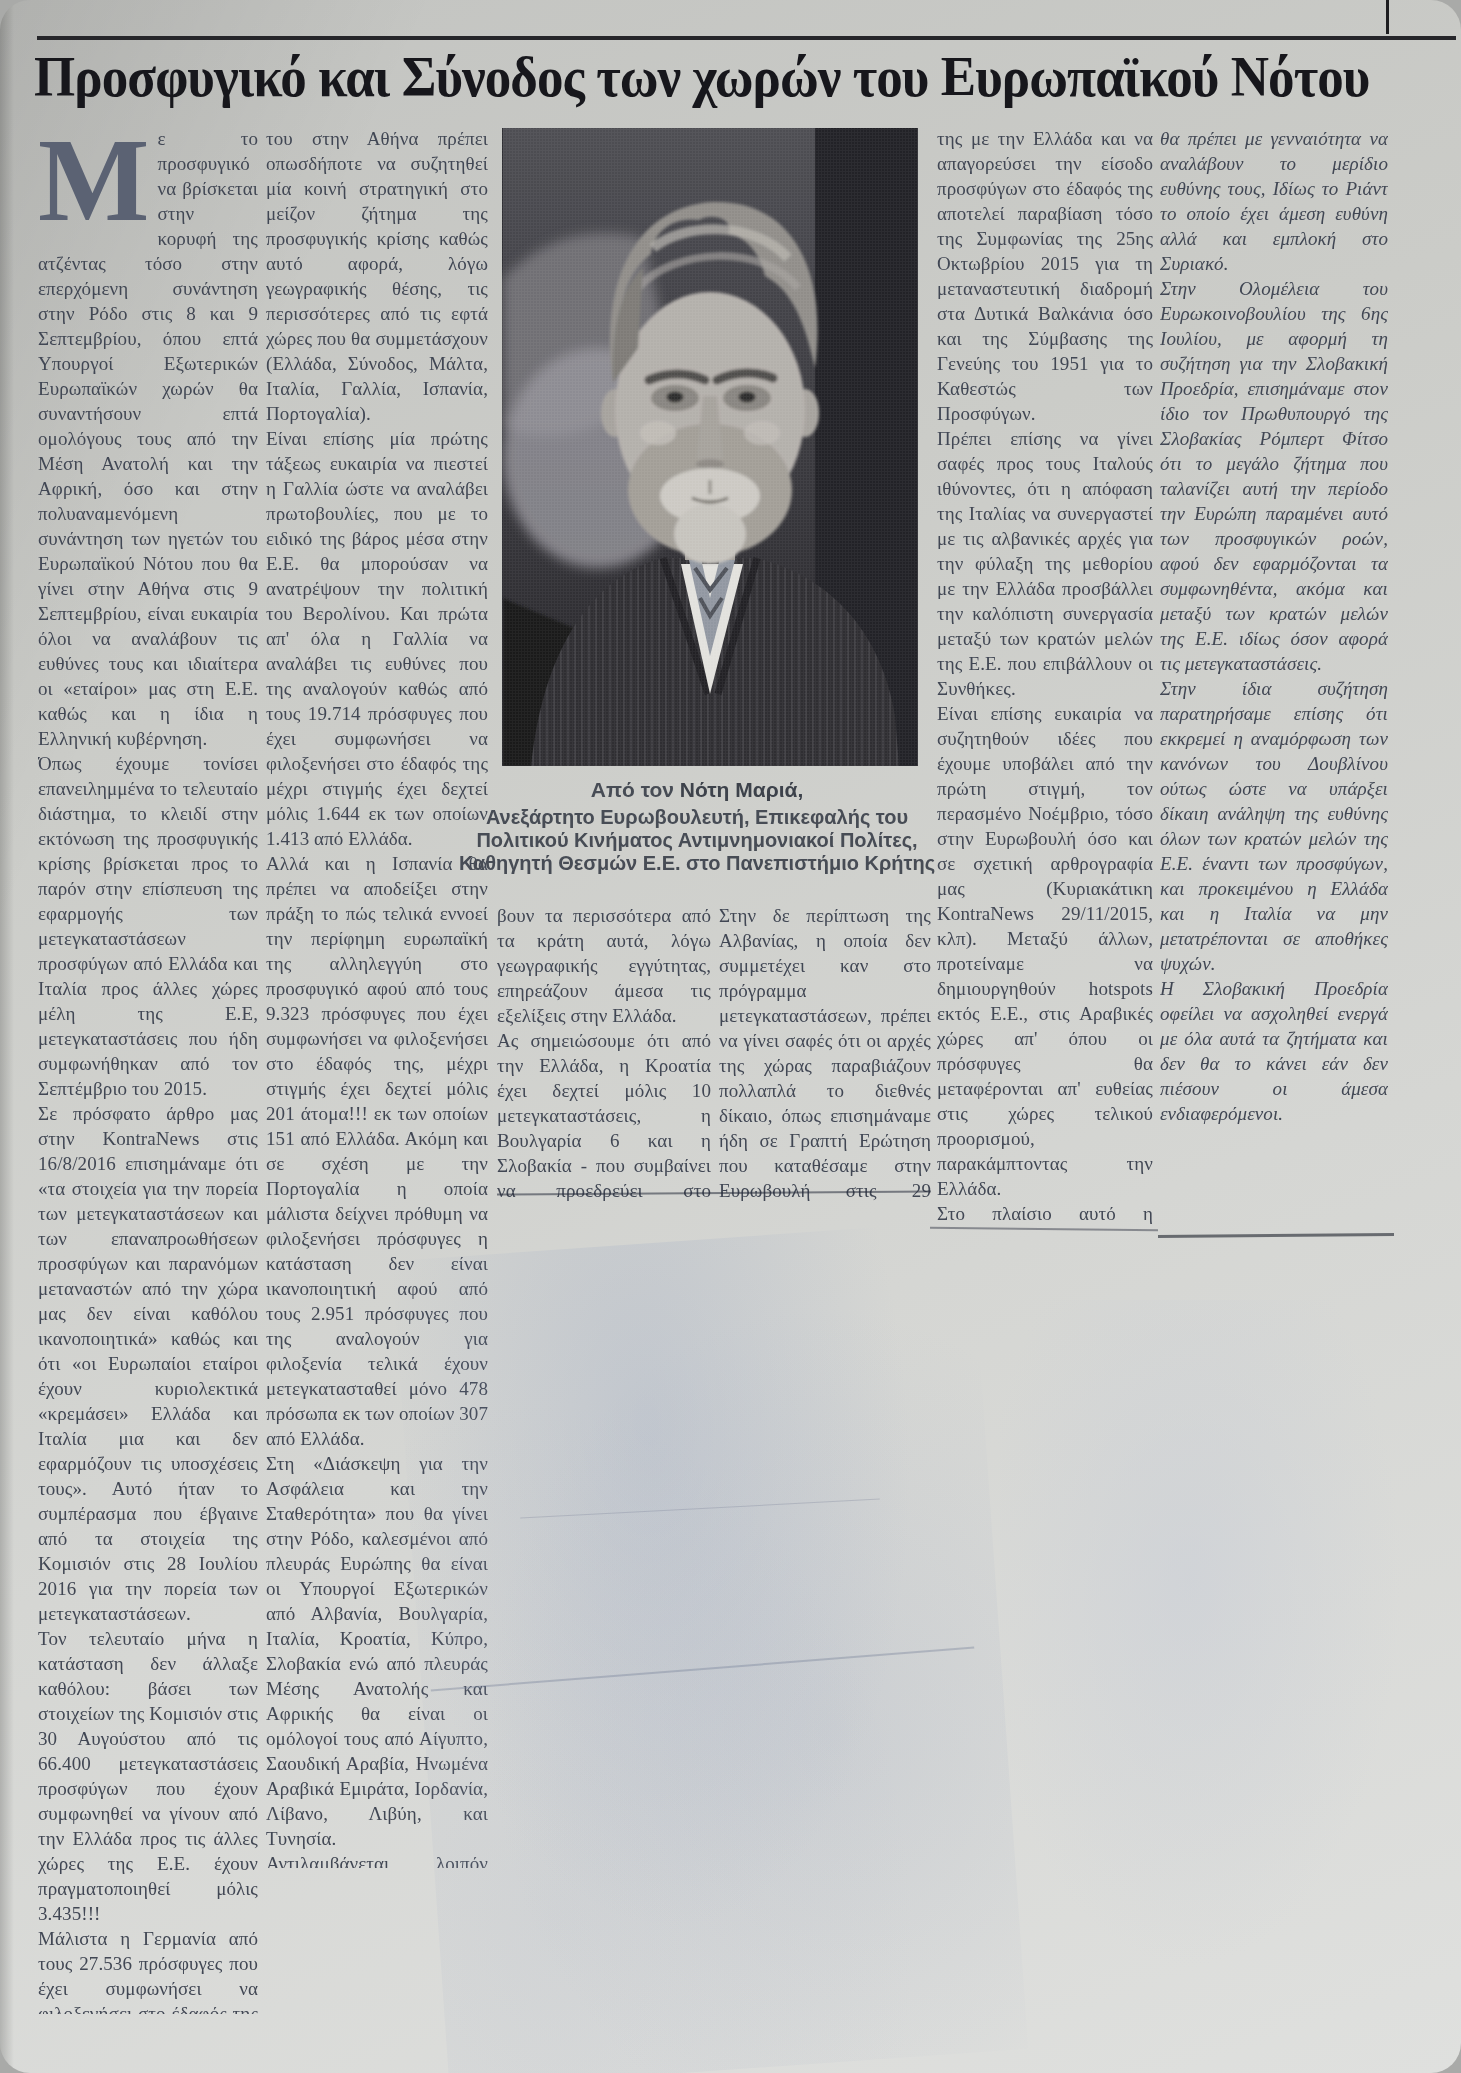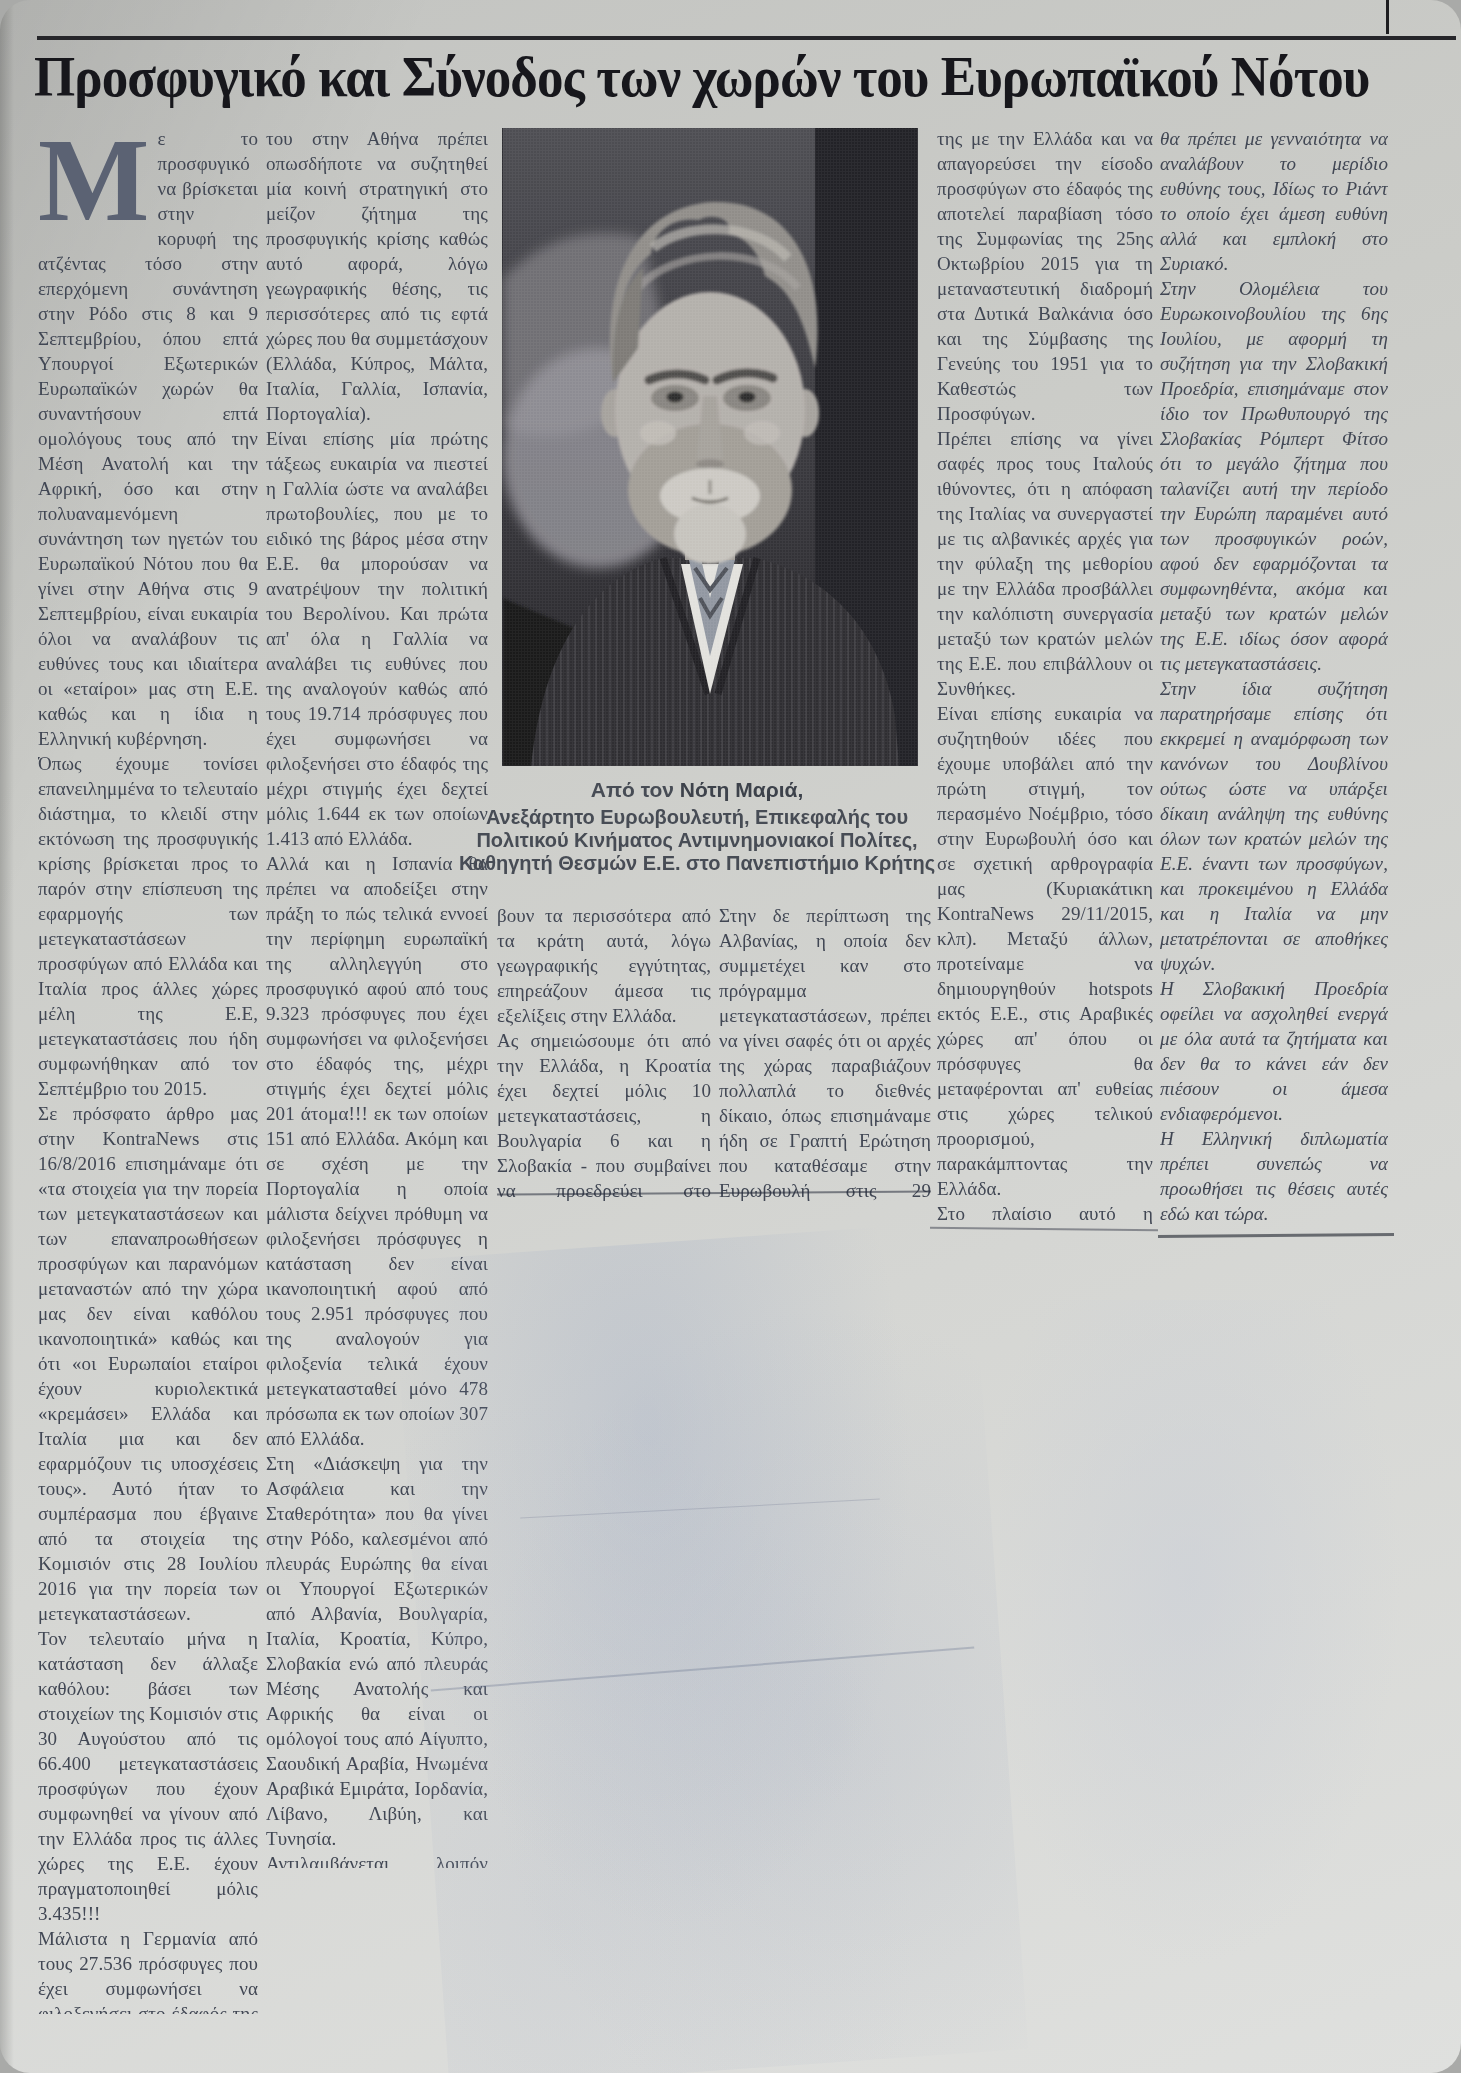--- a/index.html
+++ b/index.html
@@ -96,21 +96,21 @@
   <div class="col col1">
     <p><span class="dropcap">Μ</span><span>ε το προσφυγικό να βρίσκεται στην κορυφή της ατζέντας τόσο στην επερχόμενη συνάντηση στην Ρόδο στις 8 και 9 Σεπτεμβρίου, όπου επτά Υπουργοί Εξωτερικών Ευρωπαϊκών χωρών θα συναντήσουν επτά ομολόγους τους από την Μέση Ανατολή και την Αφρική, όσο και στην πολυαναμενόμενη συνάντηση των ηγετών του Ευρωπαϊκού Νότου που θα γίνει στην Αθήνα στις 9 Σεπτεμβρίου, είναι ευκαιρία όλοι να αναλάβουν τις ευθύνες τους και ιδιαίτερα οι «εταίροι» μας στη Ε.Ε. καθώς και η ίδια η Ελληνική κυβέρνηση.</span></p>
     <p>Όπως έχουμε τονίσει επανειλημμένα το τελευταίο διάστημα, το κλειδί στην εκτόνωση της προσφυγικής κρίσης βρίσκεται προς το παρόν στην επίσπευση της εφαρμογής των μετεγκαταστάσεων προσφύγων από Ελλάδα και Ιταλία προς άλλες χώρες μέλη της Ε.Ε, μετεγκαταστάσεις που ήδη συμφωνήθηκαν από τον Σεπτέμβριο του 2015.</p>
     <p>Σε πρόσφατο άρθρο μας στην KontraNews στις 16/8/2016 επισημάναμε ότι «τα στοιχεία για την πορεία των μετεγκαταστάσεων και των επαναπροωθήσεων προσφύγων και παρανόμων μεταναστών από την χώρα μας δεν είναι καθόλου ικανοποιητικά» καθώς και ότι «οι Ευρωπαίοι εταίροι έχουν κυριολεκτικά «κρεμάσει» Ελλάδα και Ιταλία μια και δεν εφαρμόζουν τις υποσχέσεις τους». Αυτό ήταν το συμπέρασμα που έβγαινε από τα στοιχεία της Κομισιόν στις 28 Ιουλίου 2016 για την πορεία των μετεγκαταστάσεων.</p>
     <p>Τον τελευταίο μήνα η κατάσταση δεν άλλαξε καθόλου: βάσει των στοιχείων της Κομισιόν στις 30 Αυγούστου από τις 66.400 μετεγκαταστάσεις προσφύγων που έχουν συμφωνηθεί να γίνουν από την Ελλάδα προς τις άλλες χώρες της Ε.Ε. έχουν πραγματοποιηθεί μόλις 3.435!!!</p>
     <p>Μάλιστα η Γερμανία από τους 27.536 πρόσφυγες που έχει συμφωνήσει να φιλοξενήσει στο έδαφός της μέχρι στιγμής έχει δεχτεί μόλις 62 μετεγκαταστάσεις εκ των οποίων 42 από Ελλάδα!!!</p>
 
   </div>
 
   <div class="col col2">
-    <p>του στην Αθήνα πρέπει οπωσδήποτε να συζητηθεί μία κοινή στρατηγική στο μείζον ζήτημα της προσφυγικής κρίσης καθώς αυτό αφορά, λόγω γεωγραφικής θέσης, τις περισσότερες από τις εφτά χώρες που θα συμμετάσχουν (Ελλάδα, Κύπρος, Μάλτα, Ιταλία, Γαλλία, Ισπανία, Πορτογαλία).</p>
+    <p>του στην Αθήνα πρέπει οπωσδήποτε να συζητηθεί μία κοινή στρατηγική στο μείζον ζήτημα της προσφυγικής κρίσης καθώς αυτό αφορά, λόγω γεωγραφικής θέσης, τις περισσότερες από τις εφτά χώρες που θα συμμετάσχουν (Ελλάδα, Σύνοδος, Μάλτα, Ιταλία, Γαλλία, Ισπανία, Πορτογαλία).</p>
     <p>Είναι επίσης μία πρώτης τάξεως ευκαιρία να πιεστεί η Γαλλία ώστε να αναλάβει πρωτοβουλίες, που με το ειδικό της βάρος μέσα στην Ε.Ε. θα μπορούσαν να ανατρέψουν την πολιτική του Βερολίνου. Και πρώτα απ' όλα η Γαλλία να αναλάβει τις ευθύνες που της αναλογούν καθώς από τους 19.714 πρόσφυγες που έχει συμφωνήσει να φιλοξενήσει στο έδαφός της μέχρι στιγμής έχει δεχτεί μόλις 1.644 εκ των οποίων 1.413 από Ελλάδα.</p>
     <p>Αλλά και η Ισπανία θα πρέπει να αποδείξει στην πράξη το πώς τελικά εννοεί την περίφημη ευρωπαϊκή της αλληλεγγύη στο προσφυγικό αφού από τους 9.323 πρόσφυγες που έχει συμφωνήσει να φιλοξενήσει στο έδαφός της, μέχρι στιγμής έχει δεχτεί μόλις 201 άτομα!!! εκ των οποίων 151 από Ελλάδα. Ακόμη και σε σχέση με την Πορτογαλία η οποία μάλιστα δείχνει πρόθυμη να φιλοξενήσει πρόσφυγες η κατάσταση δεν είναι ικανοποιητική αφού από τους 2.951 πρόσφυγες που της αναλογούν για φιλοξενία τελικά έχουν μετεγκατασταθεί μόνο 478 πρόσωπα εκ των οποίων 307 από Ελλάδα.</p>
     <p>Στη «Διάσκεψη για την Ασφάλεια και την Σταθερότητα» που θα γίνει στην Ρόδο, καλεσμένοι από πλευράς Ευρώπης θα είναι οι Υπουργοί Εξωτερικών από Αλβανία, Βουλγαρία, Ιταλία, Κροατία, Κύπρο, Σλοβακία ενώ από πλευράς Μέσης Ανατολής και Αφρικής θα είναι οι ομόλογοί τους από Αίγυπτο, Σαουδική Αραβία, Ηνωμένα Αραβικά Εμιράτα, Ιορδανία, Λίβανο, Λιβύη, και Τυνησία.</p>
     <p>Αντιλαμβάνεται λοιπόν κανείς ότι προσφέρεται μία σημαντική ευκαιρία στην Ελλάδα να πιέσει για τις θέσεις της στο ζήτημα του προσφυγικού και η πίεση αυτή να «πιάσει τόπο», αφού οι αποφάσεις που θα λά-</p>
   </div>
 
   <figure class="photo">
     <svg width="416" height="638" viewBox="0 0 414 638" xmlns="http://www.w3.org/2000/svg">
       <defs>
         <linearGradient id="pbg" x1="0" y1="0" x2="0" y2="1">
@@ -192,21 +192,20 @@
     <p>Πρέπει επίσης να γίνει σαφές προς τους Ιταλούς ιθύνοντες, ότι η απόφαση της Ιταλίας να συνεργαστεί με τις αλβανικές αρχές για την φύλαξη της μεθορίου με την Ελλάδα προσβάλλει την καλόπιστη συνεργασία μεταξύ των κρατών μελών της Ε.Ε. που επιβάλλουν οι Συνθήκες.</p>
     <p>Είναι επίσης ευκαιρία να συζητηθούν ιδέες που έχουμε υποβάλει από την πρώτη στιγμή, τον περασμένο Νοέμβριο, τόσο στην Ευρωβουλή όσο και σε σχετική αρθρογραφία μας (Κυριακάτικη KontraNews 29/11/2015, κλπ). Μεταξύ άλλων, προτείναμε να δημιουργηθούν hotspots εκτός Ε.Ε., στις Αραβικές χώρες απ' όπου οι πρόσφυγες θα μεταφέρονται απ' ευθείας στις χώρες τελικού προορισμού, παρακάμπτοντας την Ελλάδα.</p>
     <p>Στο πλαίσιο αυτό η πολυπληθής Αίγυπτος και η πλούσια Σαουδική Αραβία καθώς και τα Ηνωμένα Αραβικά Εμιράτα</p>
   </div>
 
   <div class="col col6">
     <p>θα πρέπει με γενναιότητα να αναλάβουν το μερίδιο ευθύνης τους, Ιδίως το Ριάντ το οποίο έχει άμεση ευθύνη αλλά και εμπλοκή στο Συριακό.</p>
     <p>Στην Ολομέλεια του Ευρωκοινοβουλίου της 6ης Ιουλίου, με αφορμή τη συζήτηση για την Σλοβακική Προεδρία, επισημάναμε στον ίδιο τον Πρωθυπουργό της Σλοβακίας Ρόμπερτ Φίτσο ότι το μεγάλο ζήτημα που ταλανίζει αυτή την περίοδο την Ευρώπη παραμένει αυτό των προσφυγικών ροών, αφού δεν εφαρμόζονται τα συμφωνηθέντα, ακόμα και μεταξύ των κρατών μελών της Ε.Ε. ιδίως όσον αφορά τις μετεγκαταστάσεις.</p>
     <p>Στην ίδια συζήτηση παρατηρήσαμε επίσης ότι εκκρεμεί η αναμόρφωση των κανόνων του Δουβλίνου ούτως ώστε να υπάρξει δίκαιη ανάληψη της ευθύνης όλων των κρατών μελών της Ε.Ε. έναντι των προσφύγων, και προκειμένου η Ελλάδα και η Ιταλία να μην μετατρέπονται σε αποθήκες ψυχών.</p>
     <p>Η Σλοβακική Προεδρία οφείλει να ασχοληθεί ενεργά με όλα αυτά τα ζητήματα και δεν θα το κάνει εάν δεν πιέσουν οι άμεσα ενδιαφερόμενοι.</p>
-    <p>Η Ελληνική διπλωματία πρέπει συνεπώς να προωθήσει τις θέσεις αυτές εδώ και τώρα.</p>
 
   </div>
 
   <div class="end-rule rule-mid"></div>
   <div class="end-rule rule-c5"></div>
   <div class="end-rule rule-c6"></div>
 
   <div class="wrinkle w1"></div>
   <div class="wrinkle w2"></div>
   <div class="wrinkle fold1"></div>

